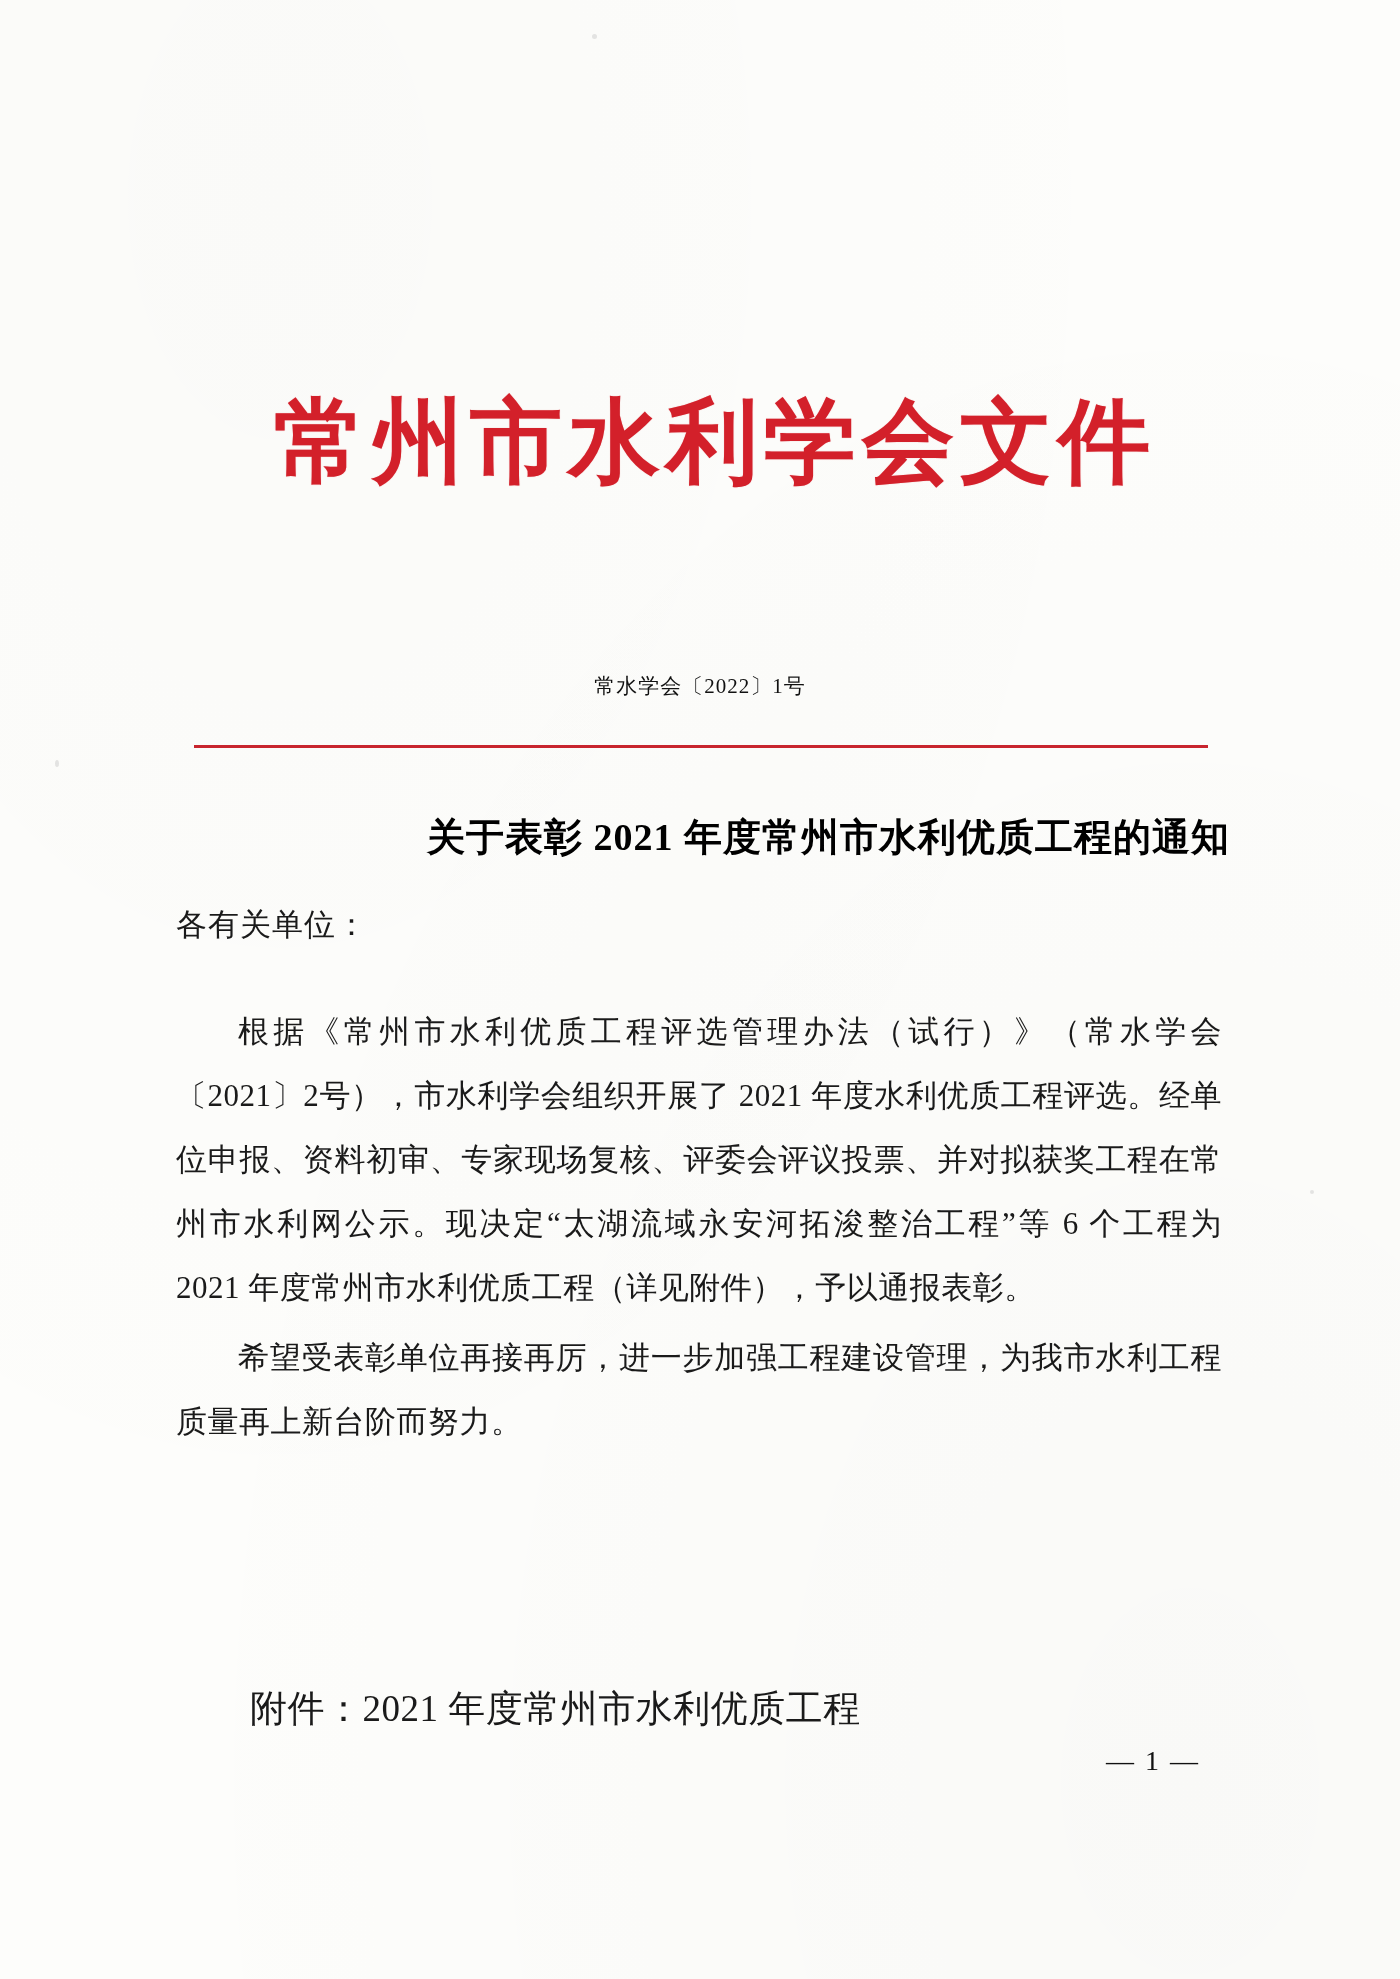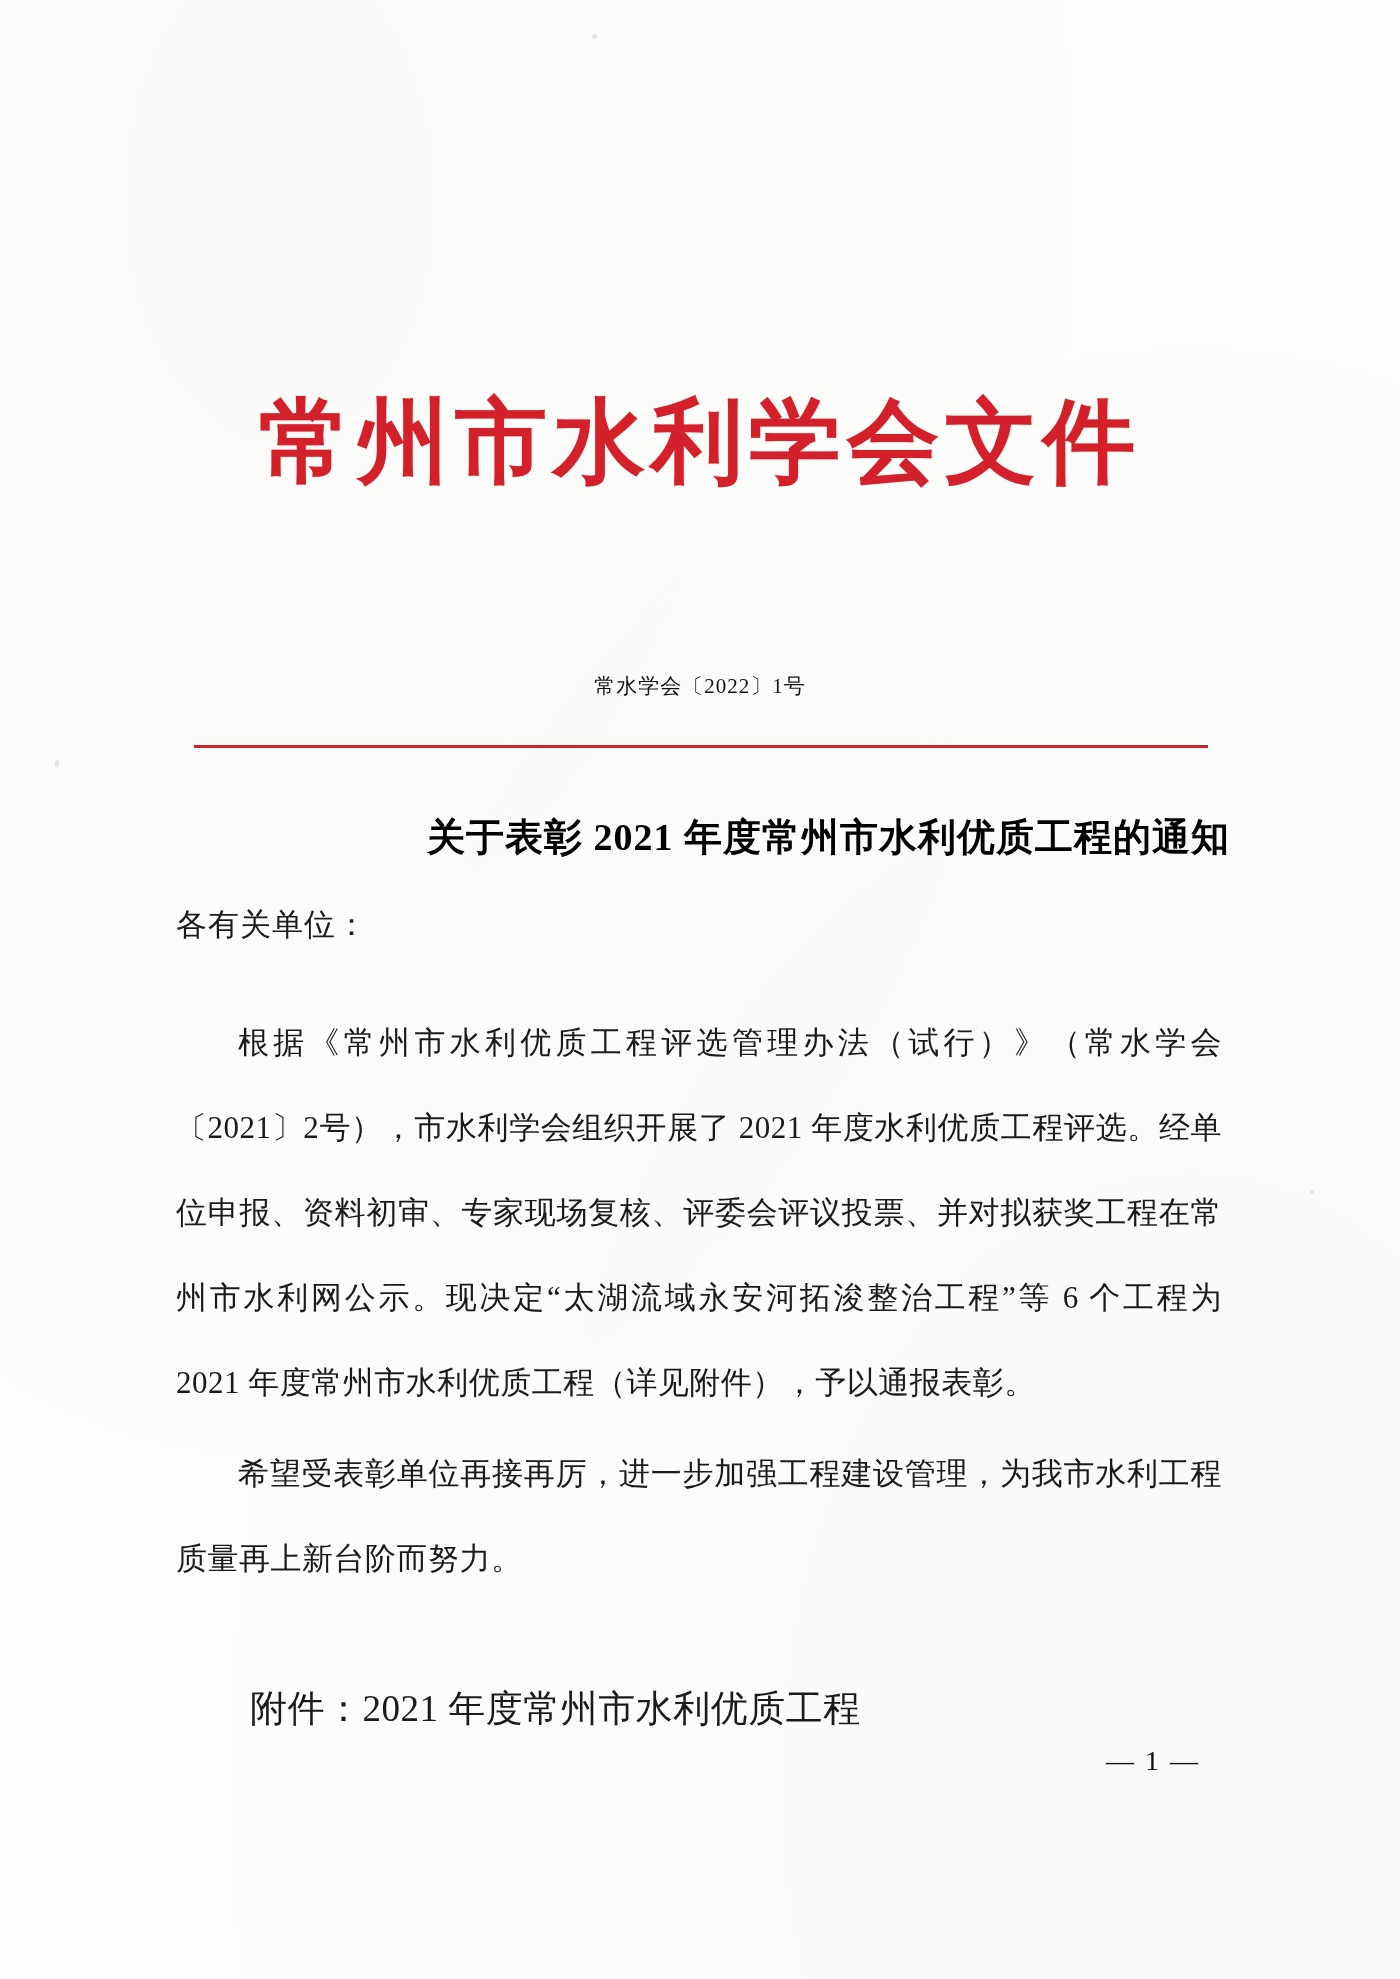--- a/index.html
+++ b/index.html
@@ -35,21 +35,21 @@
   .content {
     position: absolute;
     left: 170px;
     top: 0;
     width: 1060px;
     height: 1979px;
   }
   .doc-title {
     position: absolute;
     top: 395px;
-    left: 0;
+    left: 15px;
     width: 1060px;
     text-align: center;
     color: #d3202a;
     font-family: "DejaVu Serif", "Liberation Serif", serif;
     font-weight: bold;
     font-size: 92px;
     letter-spacing: 6px;
     line-height: 1;
     white-space: nowrap;
     text-shadow: 0 0 1px rgba(211,32,42,0.4);
@@ -90,21 +90,21 @@
     left: 6px;
     font-size: 31px;
     letter-spacing: 1px;
   }
   .body-text {
     position: absolute;
     top: 1000px;
     left: 6px;
     width: 1046px;
     font-size: 31px;
-    line-height: 85px;
+    line-height: 64px;
     letter-spacing: 0.5px;
     text-align: justify;
     text-justify: inter-ideograph;
   }
   .body-text p {
     margin: 0 0 0 0;
     text-indent: 2em;
   }
   .body-text p + p {
     margin-top: 6px;

